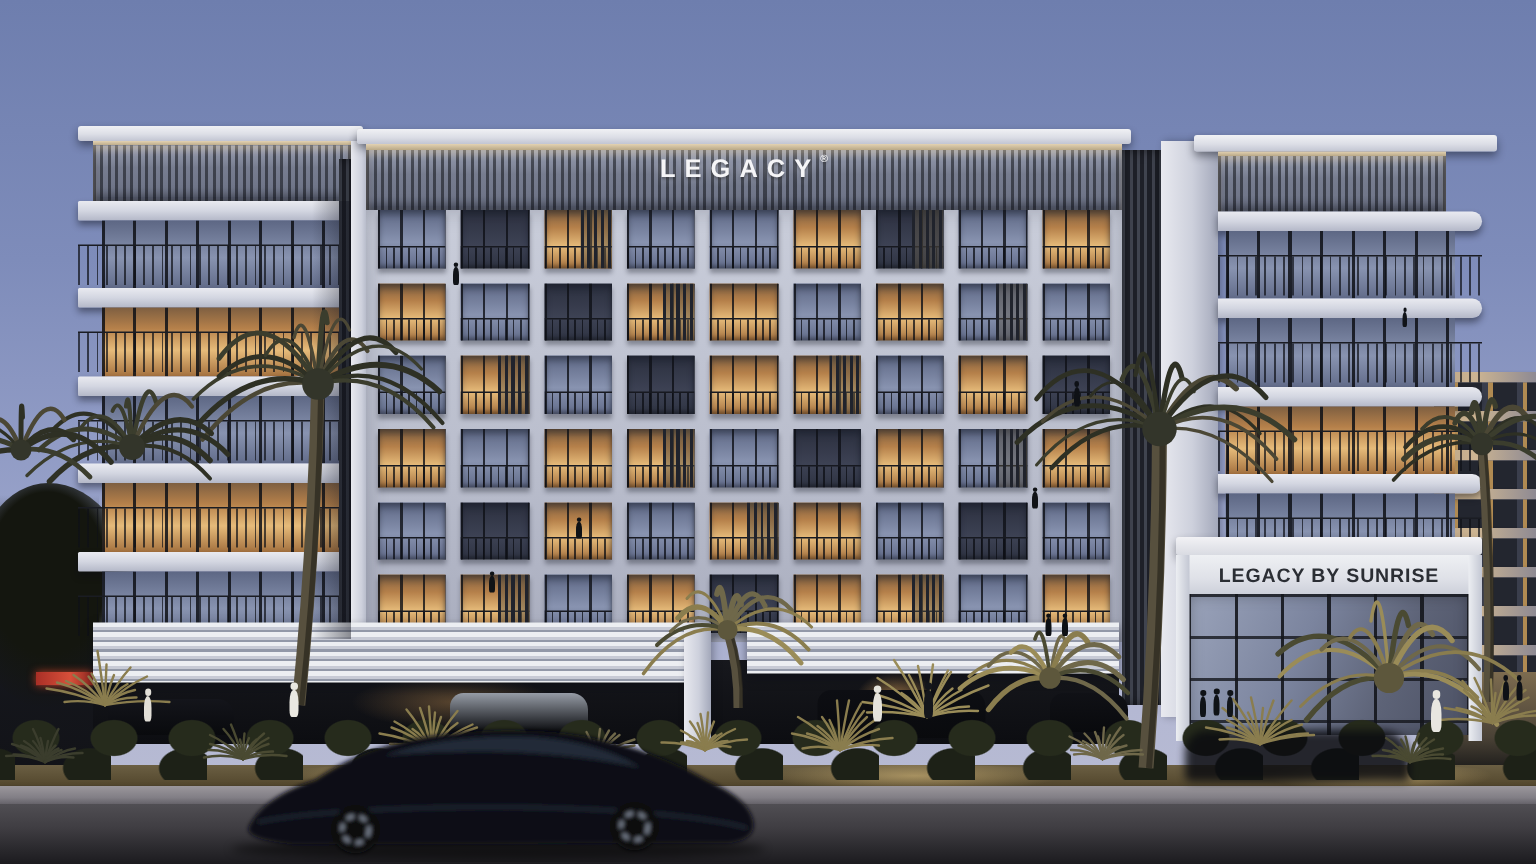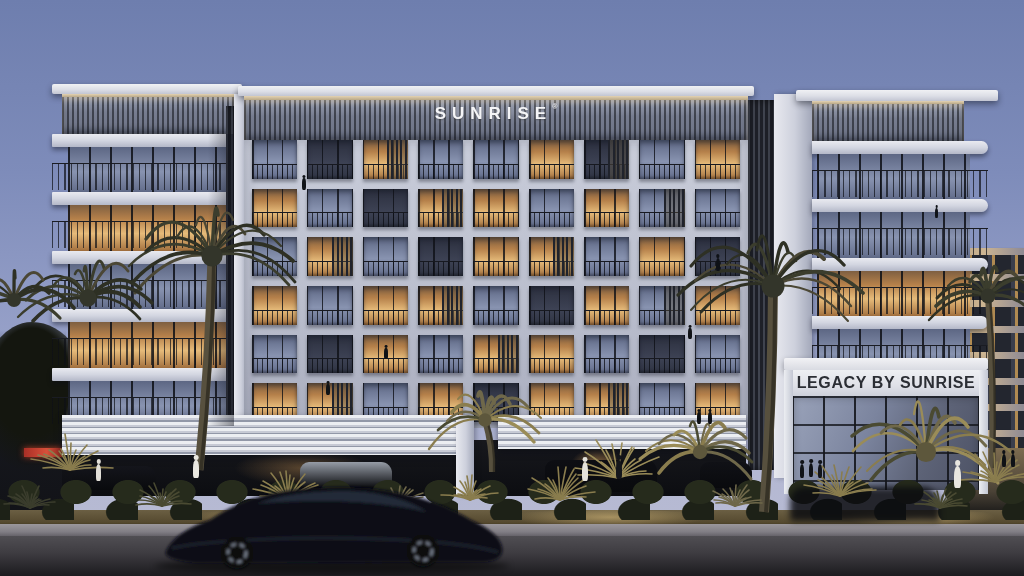--- a/index.html
+++ b/index.html
@@ -85,21 +85,21 @@
   .pav-fascia{position:absolute;left:2px;top:12px;width:200px;height:26px;
     background:linear-gradient(180deg,#eef0f3,#dfe1e8 60%,#cdd0da);display:flex;align-items:center;justify-content:center;}
   .pav-glass{position:absolute;left:8px;top:38px;right:8px;bottom:4px;
     background:linear-gradient(115deg,#9aa3ba 0%,#7b849e 40%,#5d6377 70%,#4c5164 100%);
     box-shadow:inset 0 0 10px rgba(0,0,0,.35);}
   .pav-glass .grid-lines{position:absolute;inset:0;
     background:repeating-linear-gradient(90deg,rgba(20,22,28,.9) 0 2px,rgba(0,0,0,0) 2px 31px),
                repeating-linear-gradient(180deg,rgba(20,22,28,.8) 0 2px,rgba(0,0,0,0) 2px 28px);}
   .pav-col{position:absolute;top:12px;bottom:0;width:9px;
     background:linear-gradient(90deg,#eceef2,#c3c7d3);}
-  .entrance-sign{font-size:16px;font-weight:bold;letter-spacing:.6px;color:#2b2e34;white-space:nowrap;}
+  .entrance-sign{font-size:13px;font-weight:bold;letter-spacing:.6px;color:#2b2e34;white-space:nowrap;}
 
   
   .roof-sign{left:244px;top:103px;width:504px;text-align:center;z-index:4;
     font-size:17px;font-weight:bold;letter-spacing:6px;color:#f5f5f7;
     text-shadow:0 0 7px rgba(255,255,255,.45),0 1px 2px rgba(0,0,0,.4);}
   .roof-sign sup{font-size:7px;letter-spacing:0;vertical-align:10px;}
 
   
   .sand{left:0;top:510px;width:1024px;height:18px;z-index:4;
     background:linear-gradient(180deg,#6b5f43,#55492f 70%,#3b3425);}
@@ -207,21 +207,21 @@
         <div class="wf-rail"></div>
       </div>
     </div>
   <div class="abs wing-shade" style="left:208px;top:134px;height:292px;background:linear-gradient(90deg,rgba(0,0,0,0),rgba(16,18,28,.45));"></div>
   <div class="abs vslats" style="left:226px;top:106px;width:9px;height:322px;"></div>
   <div class="abs pillar" style="left:234px;top:94px;width:13px;height:334px;"></div>
 
   <div class="abs cornice" style="left:238px;top:86px;width:516px;height:10px;"></div>
   <div class="abs glowline" style="left:244px;top:96px;width:504px;height:4px;"></div>
   <div class="abs slats" style="left:244px;top:100px;width:504px;height:40px;"></div>
-  <div class="abs roof-sign"><span>SUNRISE</span><sup>®</sup></div>
+  <div class="abs roof-sign"><span>LEGACY</span><sup>®</sup></div>
   <div class="abs grid" id="center-grid">
       <div class="cell glass-c">
         <div class="mull"></div>
         <div class="rail"></div>
       </div>
       <div class="cell glass-d">
         <div class="mull"></div>
         <div class="rail"></div>
       </div>
       <div class="cell glass-w louver">

